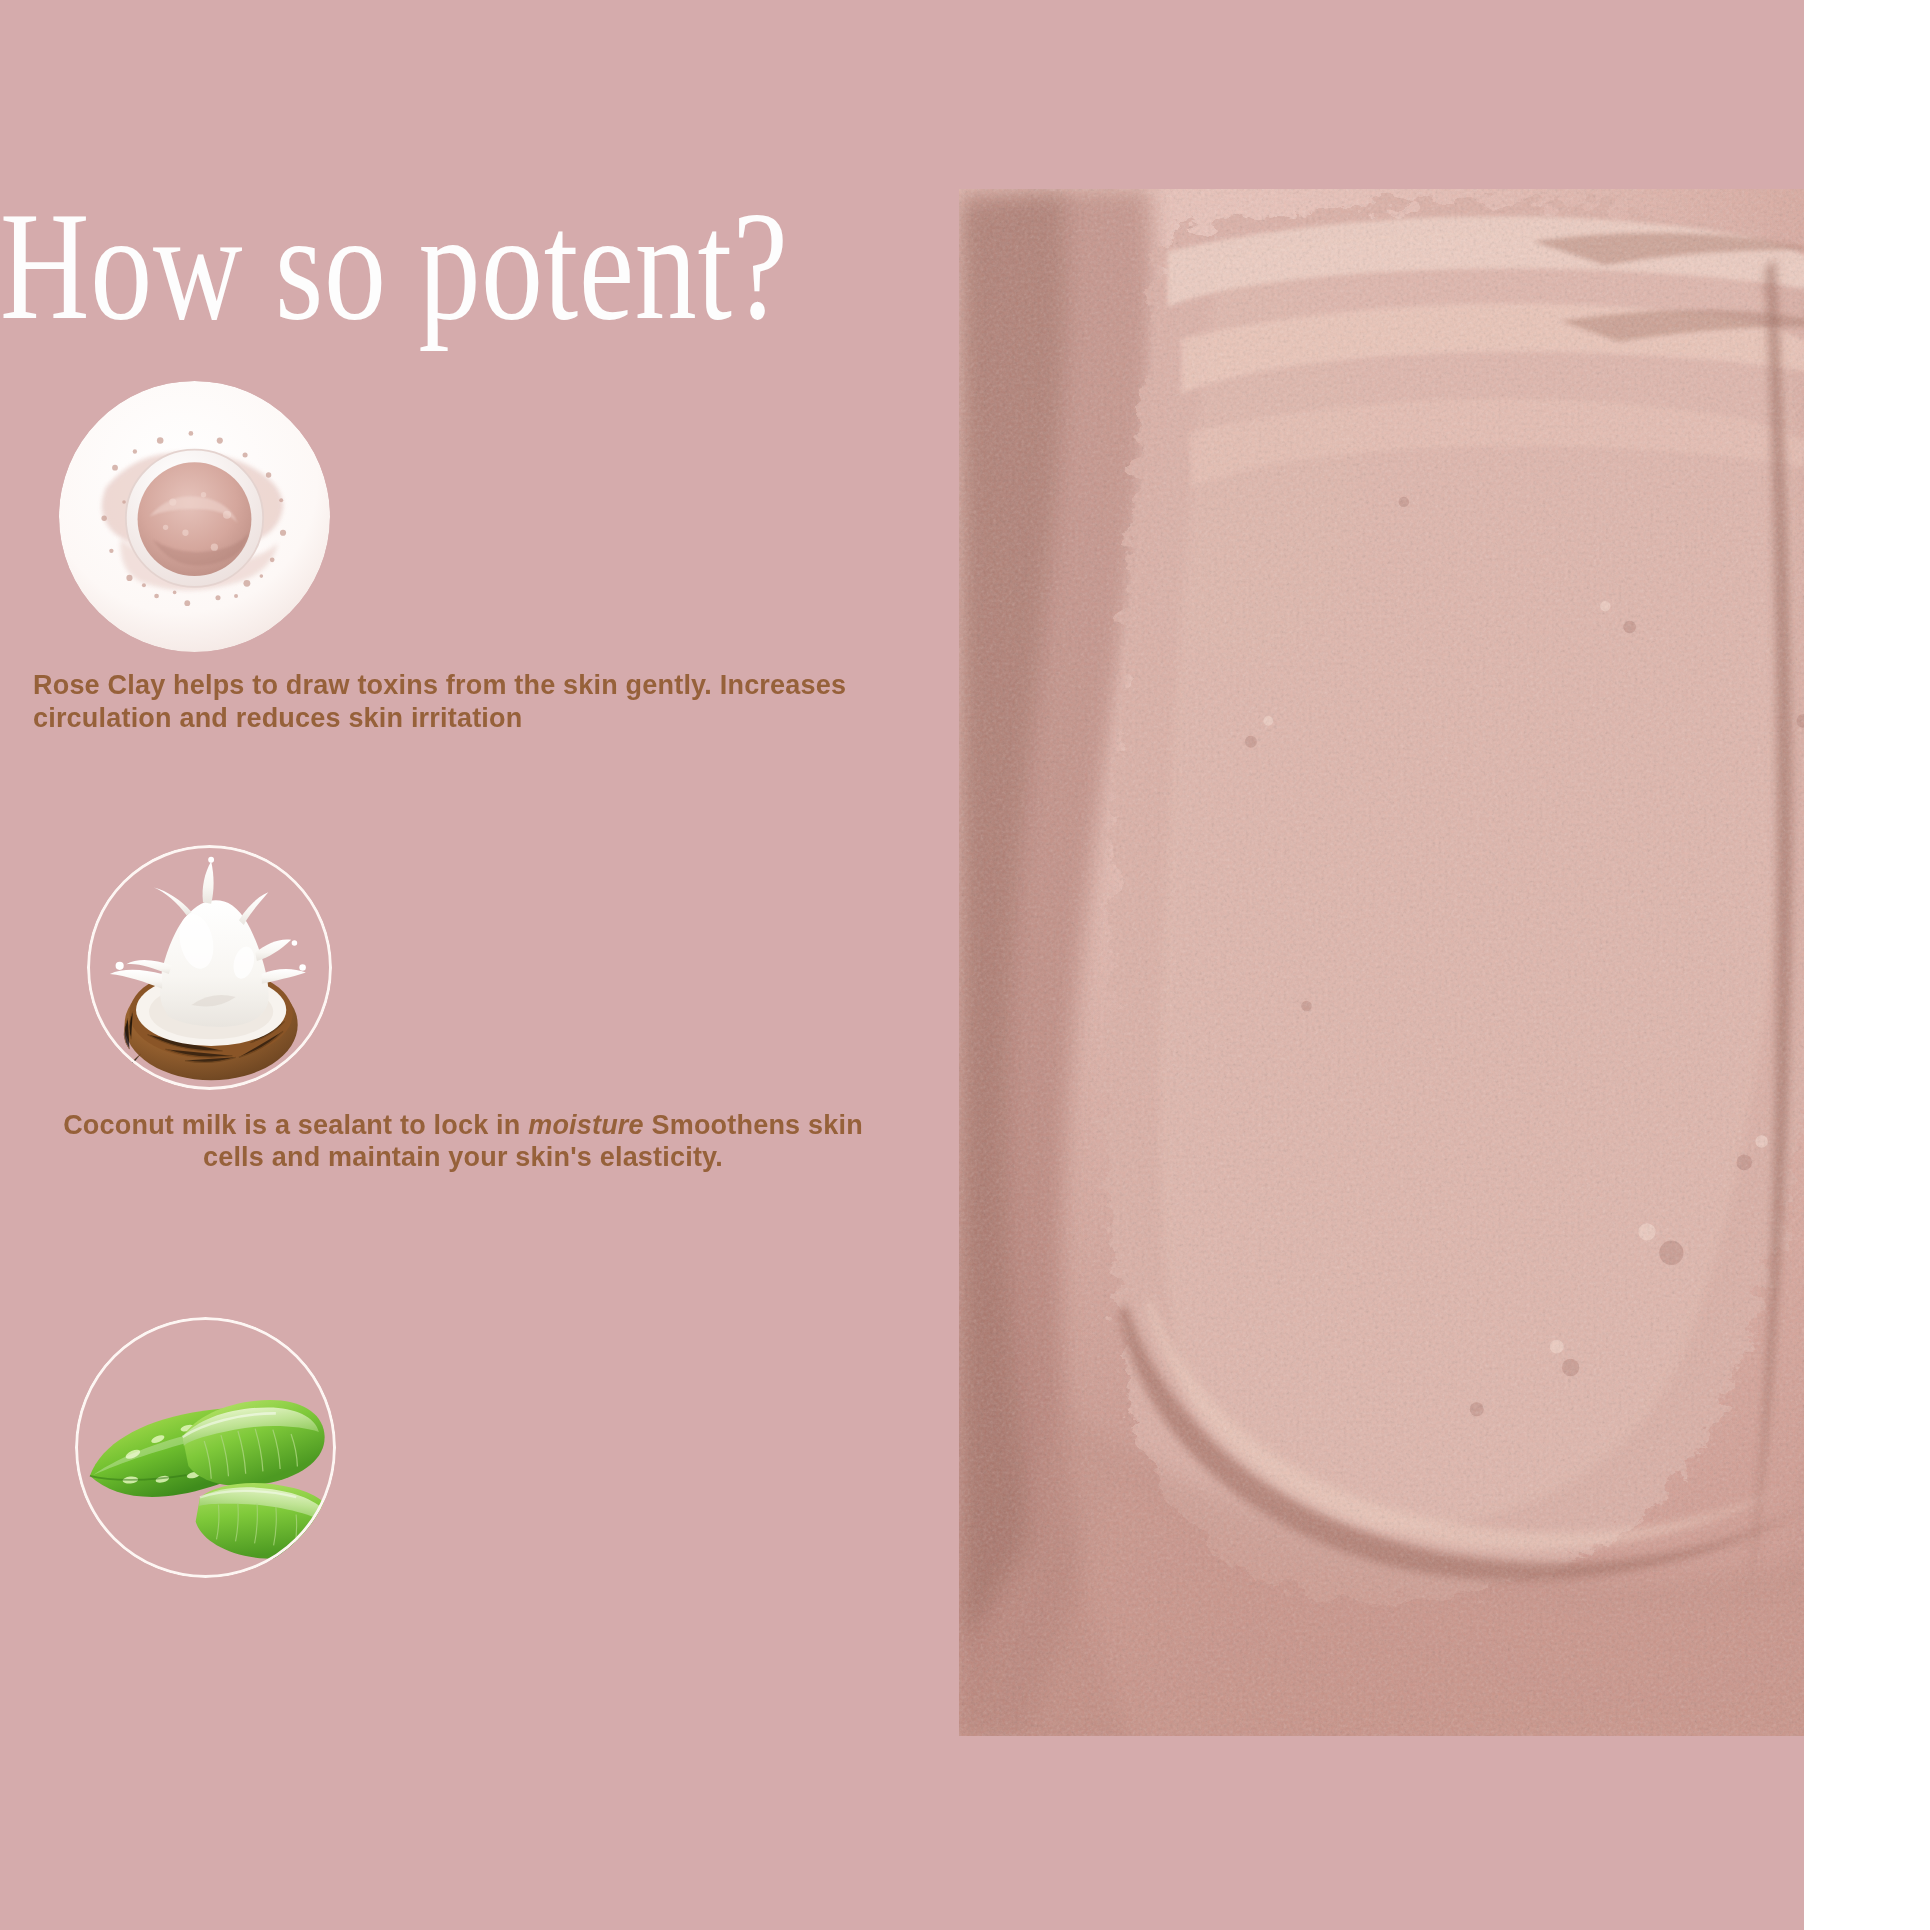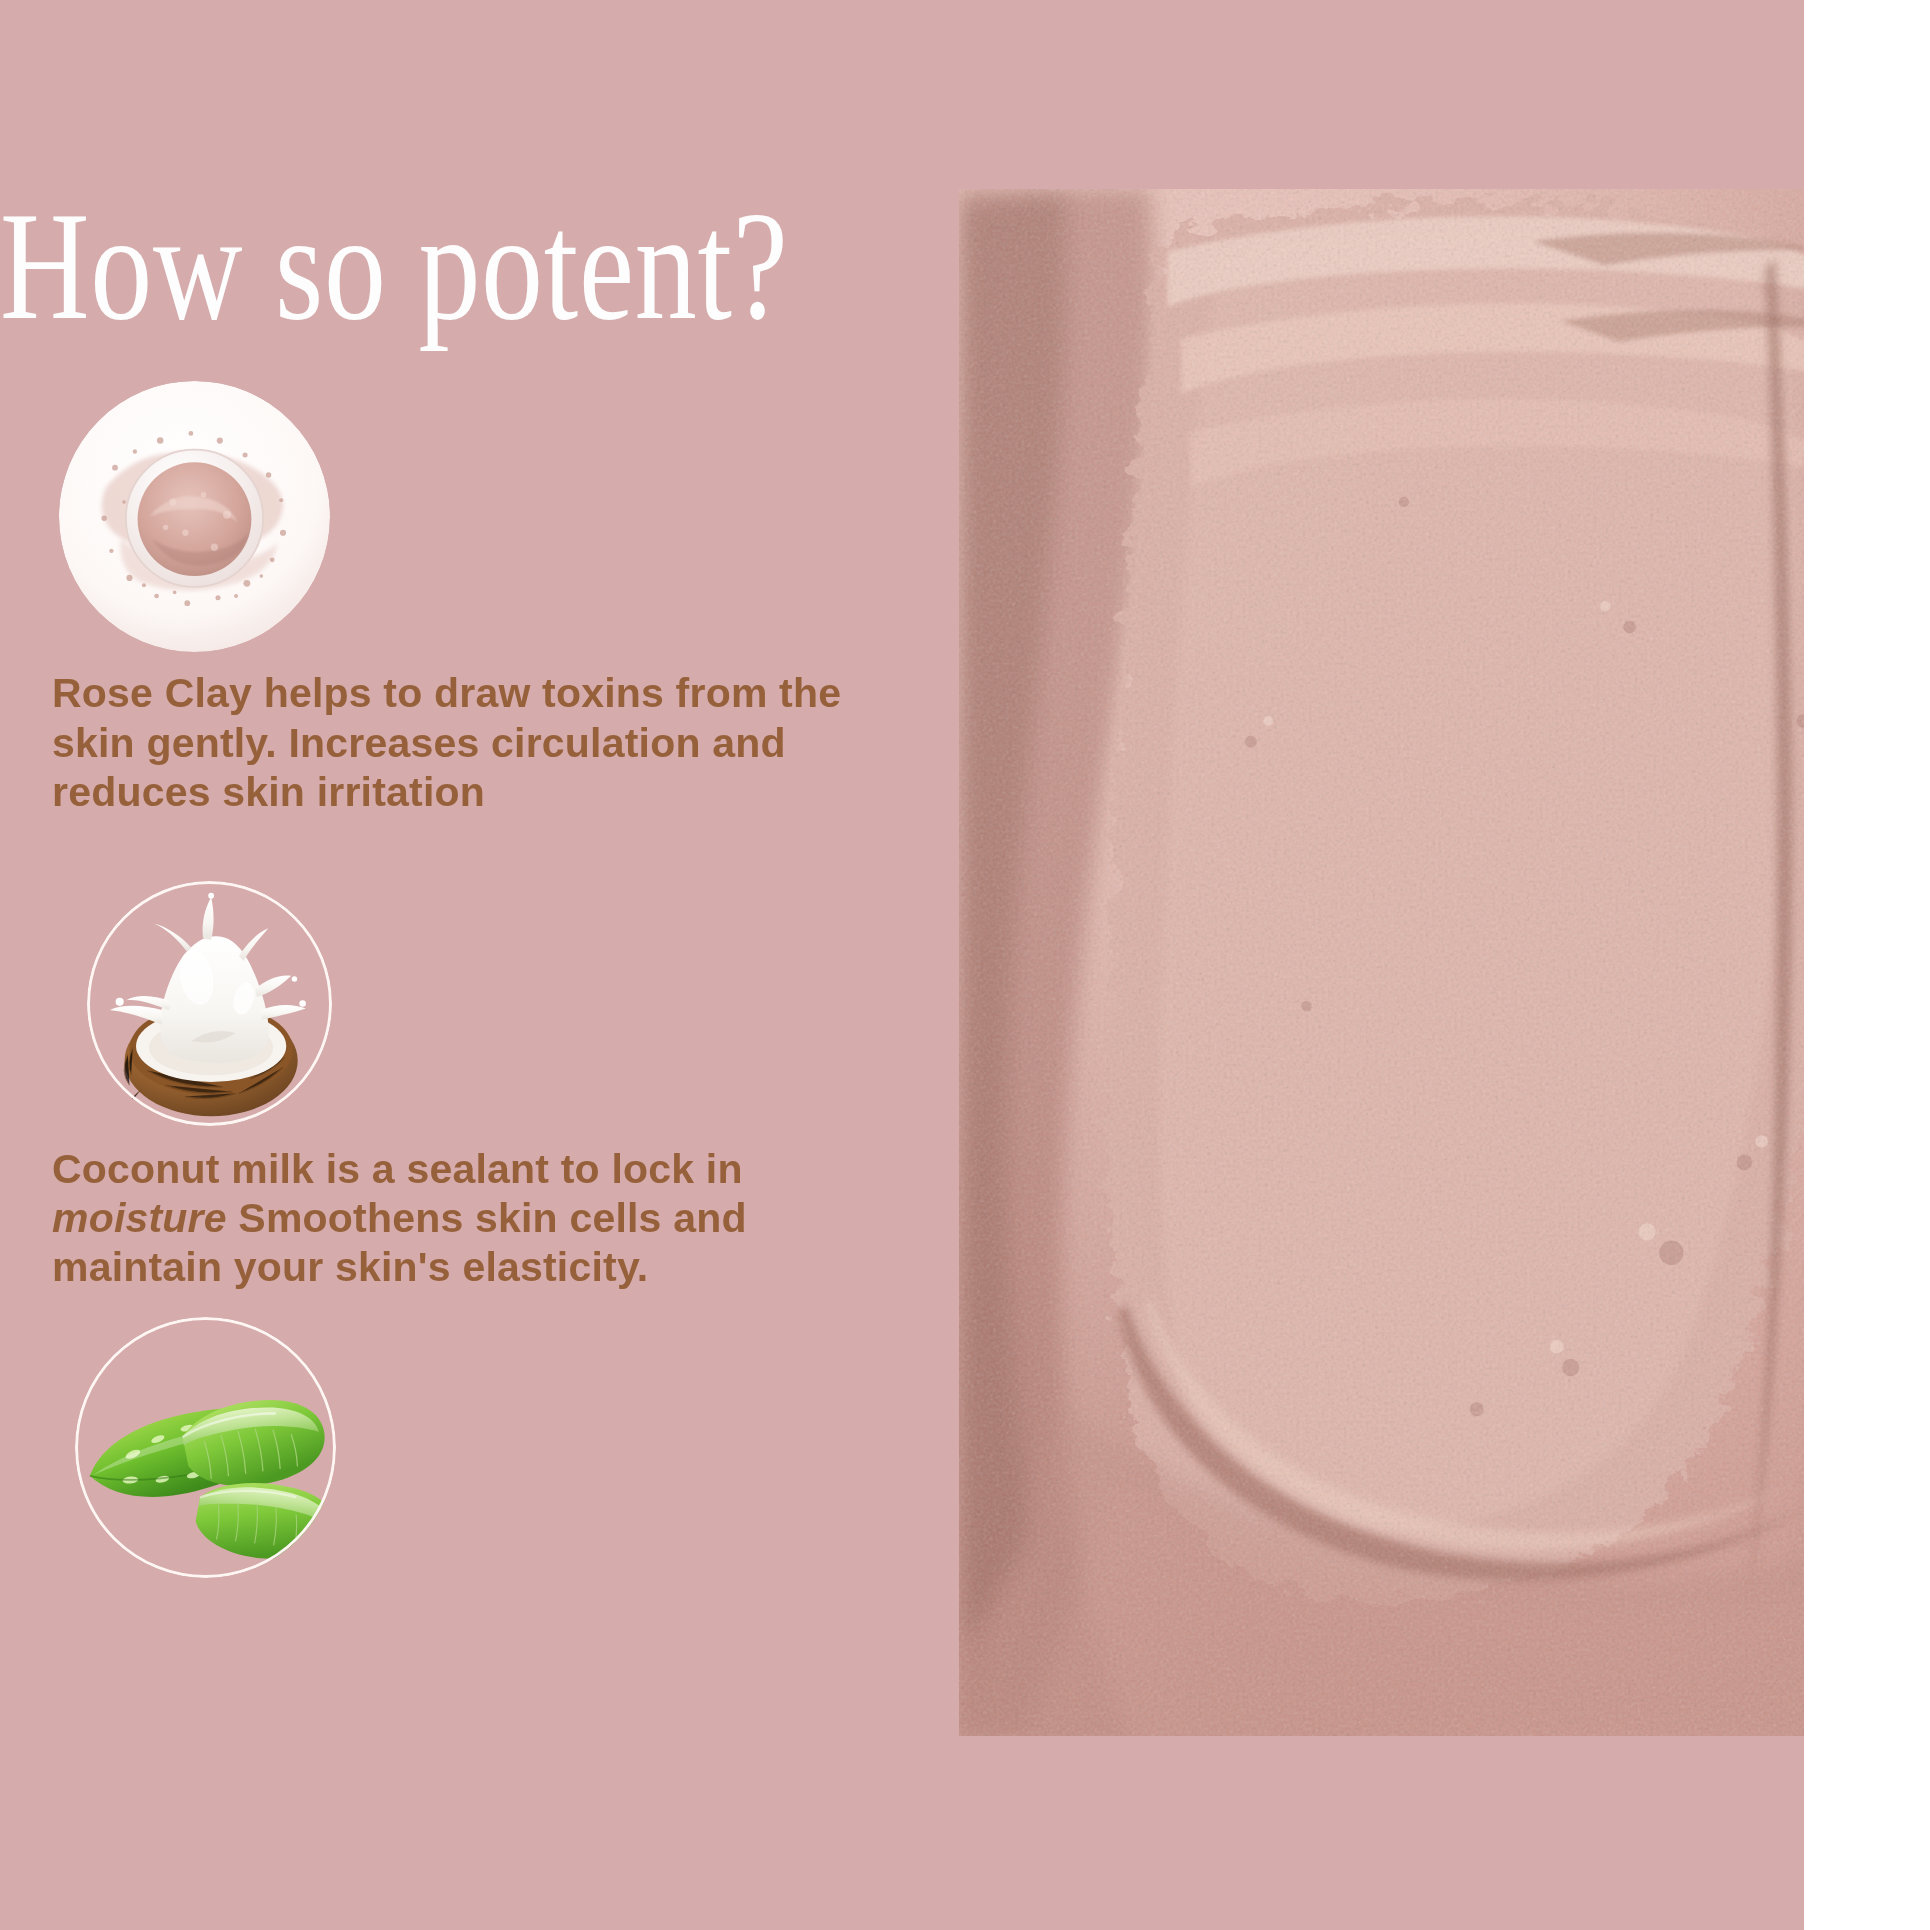--- a/index.html
+++ b/index.html
@@ -38,21 +38,21 @@
     font-weight: 400;
   }
 
   
   .ingredient {
     position: absolute;
     left: 0;
     width: 921px;
   }
   #ing-0 { top: 381px; }
-  #ing-1 { top: 881px; }
+  #ing-1 { top: 845px; text-align: center; }
   #ing-2 { top: 1317px; }
 
   .icon-circle {
     position: relative;
     width: 261px;
     height: 261px;
     border-radius: 50%;
     overflow: hidden;
   }
   #ing-0 .icon-circle { margin-left: 59px; width: 271px; height: 271px; }
@@ -64,25 +64,25 @@
     inset: 0;
     border-radius: 50%;
     border: 3.5px solid #fdf6f3;
     box-sizing: border-box;
     pointer-events: none;
   }
 
   .body-text {
     margin-top: 15.6px;
     color: #96613a;
-    font-size: 41px;
+    font-size: 27px;
     line-height: 1.20;
     font-weight: bold;
     letter-spacing: 0.2px;
-    padding-left: 52px;
+    padding-left: 33px;
     width: 860px;
   }
   .body-text em {
     font-style: italic;
   }
   #ing-0 .body-text { margin-top: 17.4px; }
   #ing-1 .body-text { margin-top: 19px; }
   #ing-2 .body-text { margin-top: 22.6px; }
 
   

